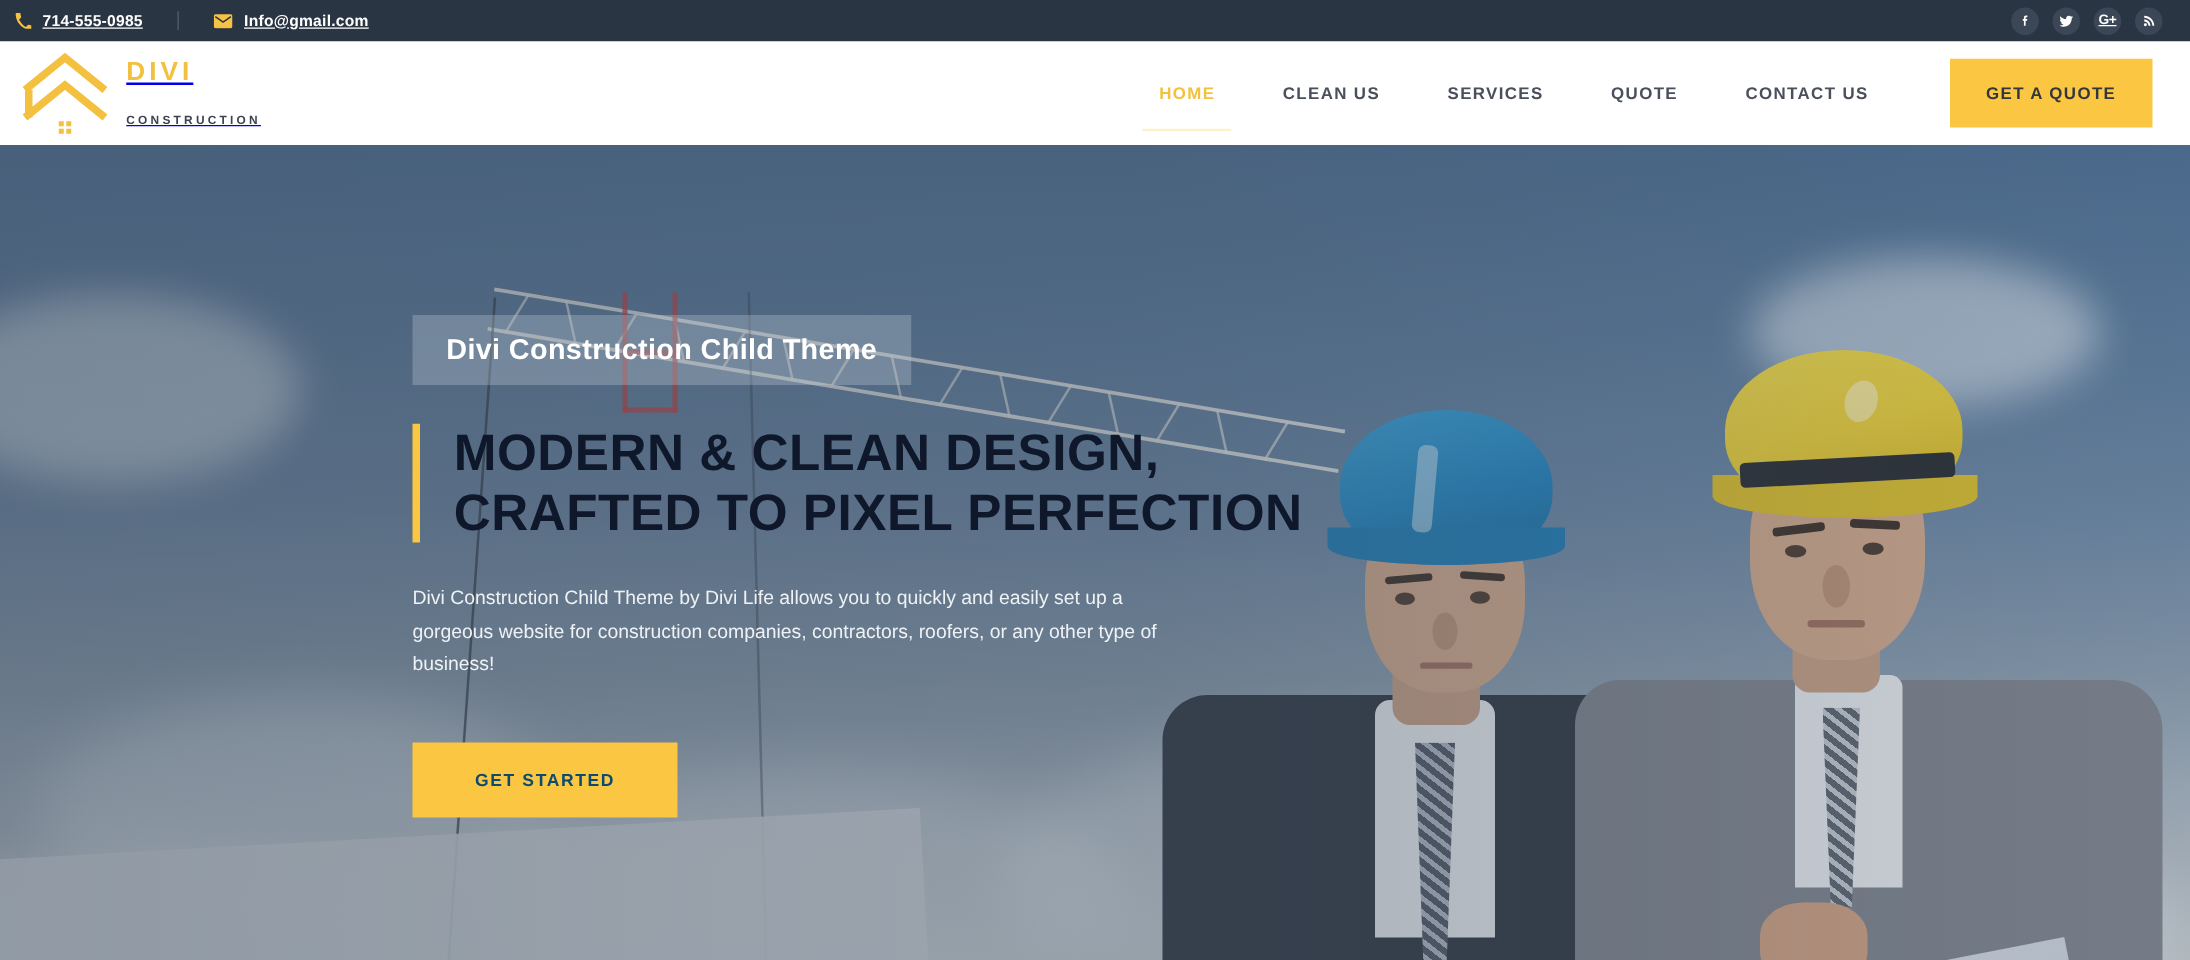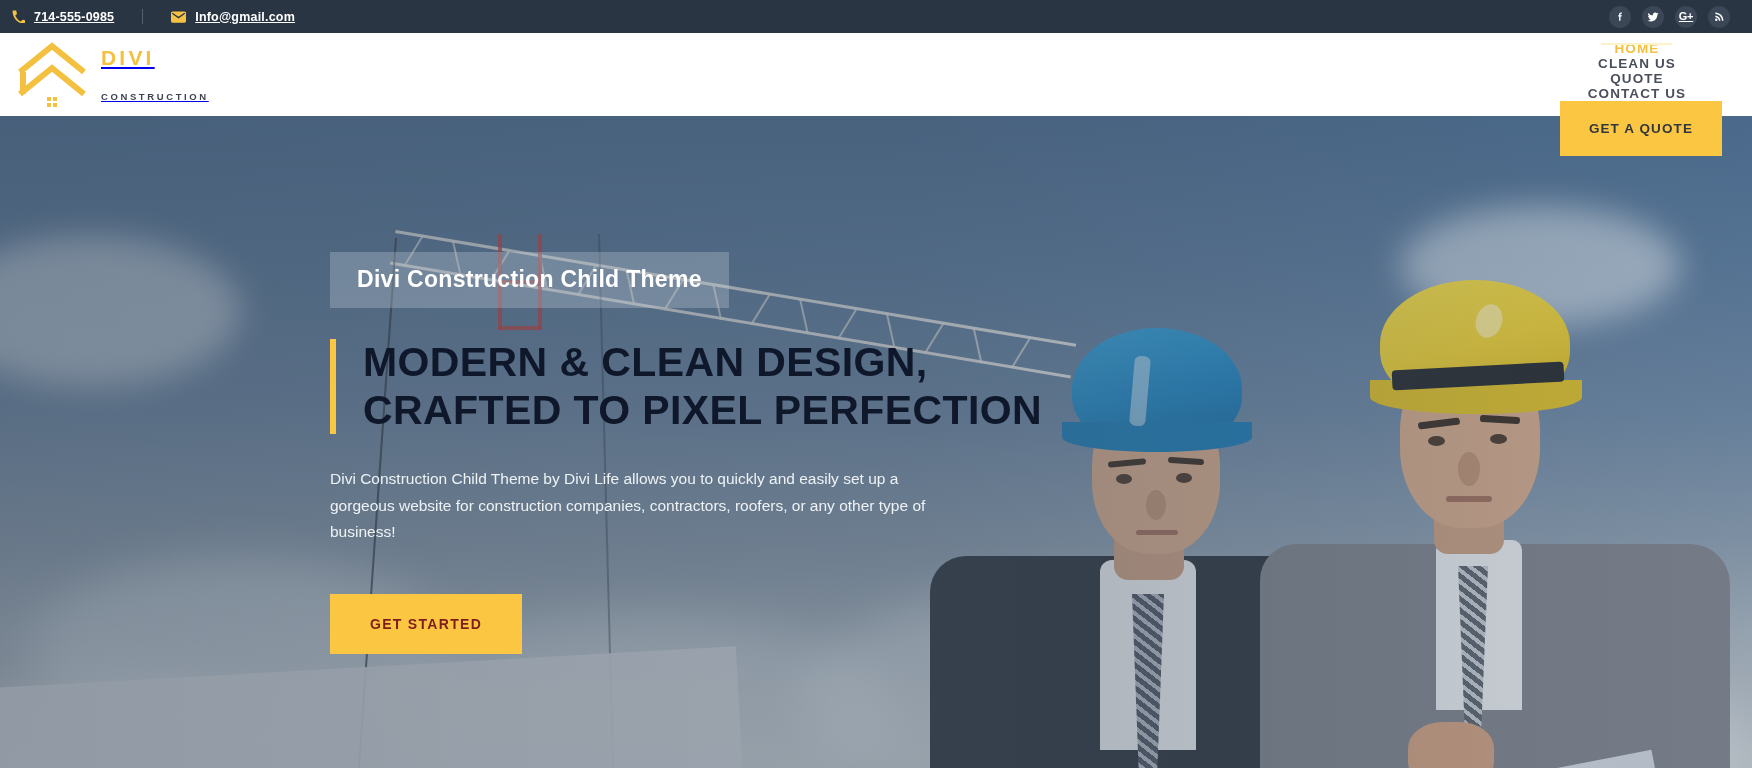--- a/index.html
+++ b/index.html
@@ -90,21 +90,20 @@
     letter-spacing:2.6px;
     line-height:1.6;
   }
 
   .nav-links {
     margin-left:auto;
     display:flex;
     align-items:center;
     height:67px;
     gap:0;
-    flex-direction:column;
   }
   .nav-link {
     position:relative;
     height:83px;
     display:flex;
     align-items:center;
     padding:0 27px;
     font-size:13.5px;
     font-weight:600;
     letter-spacing:1.1px;
@@ -295,27 +294,27 @@
     margin-top:32px;
     color:#eef2f5;
     font-size:15.5px;
     line-height:1.72;
     max-width:612px;
     font-weight:400;
   }
   .hero-cta {
     margin-top:48px;
     background:#fbc642;
-    color:#7f1d1d;
+    color:#0c4a6e;
     border:none;
     font-family:"Liberation Sans", sans-serif;
     font-size:14px;
     font-weight:700;
     letter-spacing:1.3px;
-    padding:22px 40px;
+    padding:22px 50px;
     cursor:pointer;
   }
 </style>
 </head>
 <body>
 
 <div class="topbar">
   <div class="topbar-left">
 
     <a class="contact-item" href="#">
@@ -380,20 +379,21 @@
     </span>
     <span class="brand-text">
       <span class="brand-name">DIVI</span>
       <span class="brand-sub">CONSTRUCTION</span>
     </span>
   </a>
 
   <nav class="nav-links">
     <a class="nav-link active" href="#">HOME</a>
     <a class="nav-link" href="#">CLEAN US</a>
+    <a class="nav-link" href="#">SERVICES</a>
     <a class="nav-link" href="#">QUOTE</a>
     <a class="nav-link" href="#">CONTACT US</a>
     <button class="quote-btn">GET A QUOTE</button>
   </nav>
 </div>
 
 <section class="hero">
 
   <div class="hero-bg">
     <div class="sky"></div>

